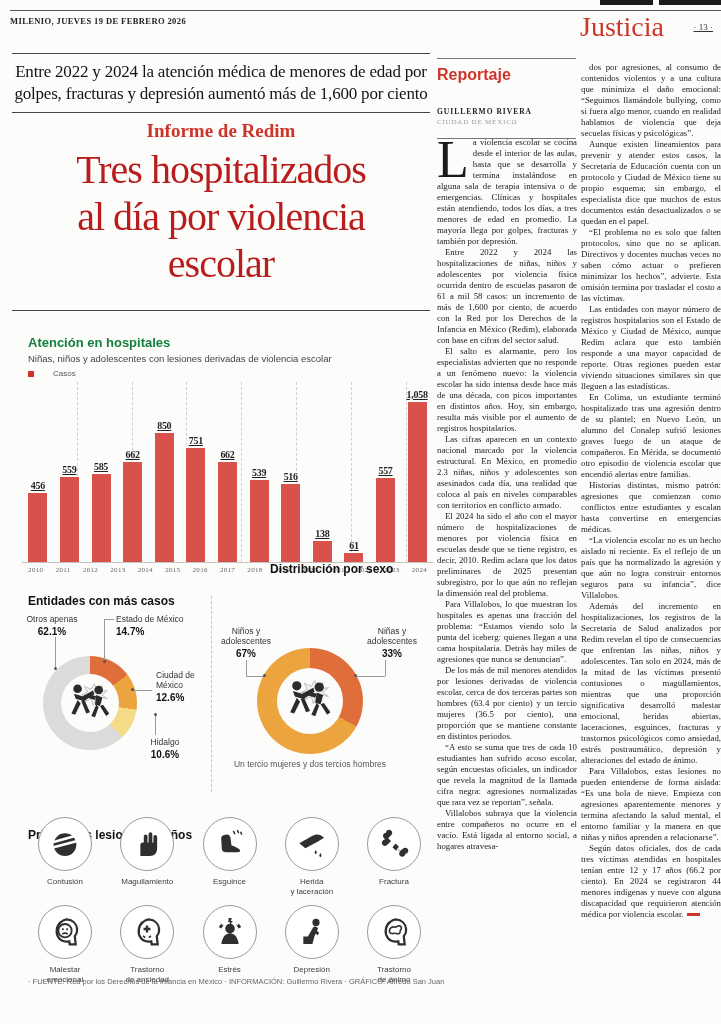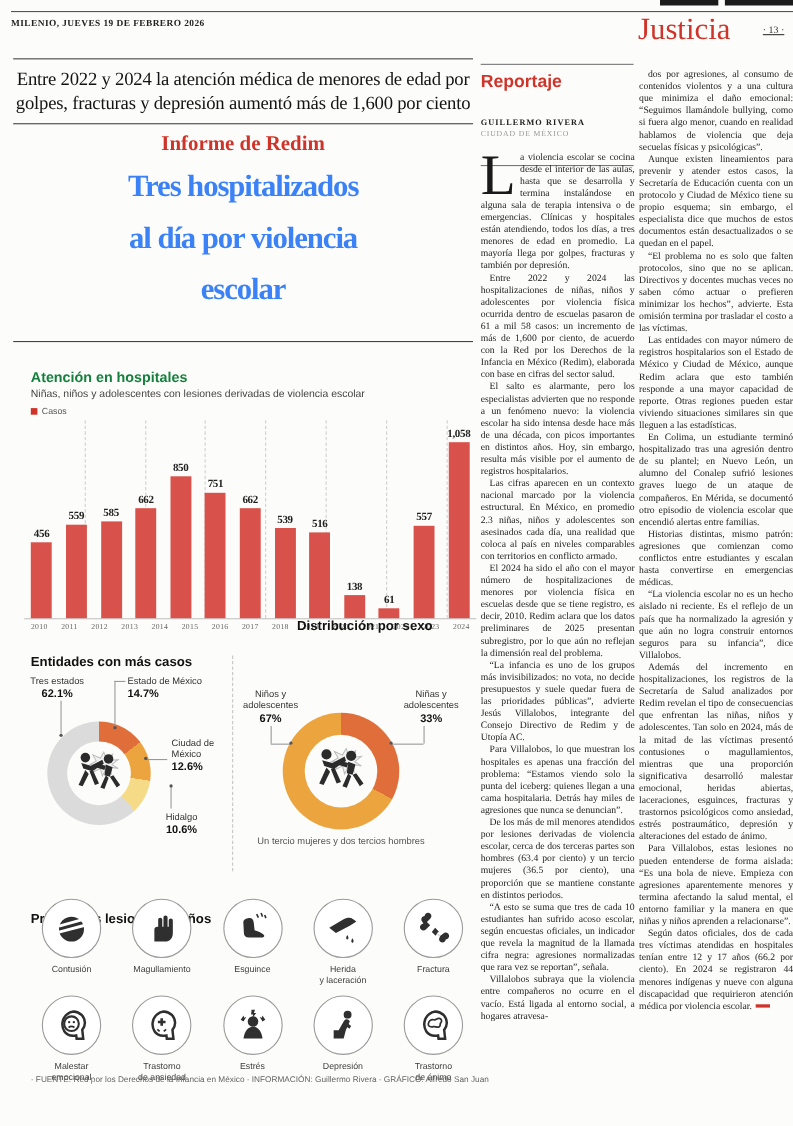--- a/index.html
+++ b/index.html
@@ -11,32 +11,32 @@
   .masthead{position:absolute;left:10px;top:16px;font:bold 8.5px "Liberation Serif",serif;
             letter-spacing:.4px;color:#222;}
   .section-title{position:absolute;right:57px;top:11px;font:28px "Liberation Serif",serif;color:var(--red);}
   .page-number{position:absolute;right:8px;top:22px;font:9px "Liberation Serif",serif;color:#333;text-decoration:underline;}
   
   .deck{position:absolute;left:12px;top:61px;width:418px;text-align:center;
         font-size:17px;line-height:22px;color:#141414;letter-spacing:-.2px;}
   .kicker{position:absolute;left:12px;top:120px;width:418px;text-align:center;
           font:bold 19px "Liberation Serif",serif;color:var(--red);}
   .headline{position:absolute;left:12px;top:146px;width:418px;text-align:center;
-            font-weight:bold;font-size:28px;line-height:47px;letter-spacing:-1px;color:#3b82f6;}
+            font-weight:normal;font-size:40px;line-height:47px;letter-spacing:-1px;color:#b91c1c;}
   
   .chart-title{position:absolute;left:28px;top:335px;font:bold 13px "Liberation Sans",sans-serif;color:#15803d;}
   .chart-subtitle{position:absolute;left:28px;top:353px;font:9.5px "Liberation Sans",sans-serif;color:#444;}
   .legend{position:absolute;left:28px;top:369px;font:8px "Liberation Sans",sans-serif;color:#555;
-          display:flex;align-items:center;gap:4px;}
+          display:flex;align-items:center;gap:19px;}
   .legend .sq{width:6px;height:6px;background:var(--red);display:inline-block;}
   .plot{position:absolute;left:22px;top:382px;width:411px;}
   .bars-area{display:flex;align-items:flex-end;height:180px;position:relative;border-bottom:1px solid #c2c2c2;}
   .gridline{position:absolute;top:0;bottom:0;border-left:1px dashed #cfcfcf;z-index:0;}
   .bar-col{flex:1;display:flex;flex-direction:column;align-items:center;justify-content:flex-end;z-index:1;}
-  .bar-val{font:bold 10px "Liberation Serif",serif;color:#222;margin-bottom:2px;white-space:nowrap;letter-spacing:-.3px;}
+  .bar-val{font:bold 10px "Liberation Serif",serif;color:#222;margin-bottom:2px;white-space:nowrap;letter-spacing:-.3px;text-decoration:underline;}
   .bar{width:19px;background:var(--barred);}
   .years-row{display:flex;}
   .year{flex:1;text-align:center;font:7px "Liberation Serif",serif;color:#666;padding-top:3px;letter-spacing:.3px;}
   
   .sub-title{position:absolute;font:bold 12px "Liberation Sans",sans-serif;color:#111;}
   .vsep{position:absolute;border-left:1px dashed #c5c5c5;}
   .donut{position:absolute;border-radius:50%;}
   .donut .hole{position:absolute;background:#fcfcfa;border-radius:50%;}
   .donut svg{position:absolute;inset:0;margin:auto;z-index:2;}
   .d1{left:43px;top:656px;width:94px;height:94px;}
@@ -54,21 +54,21 @@
   
   .lesion-row{position:absolute;left:28px;width:403px;display:flex;justify-content:space-between;}
   .lesion{width:74px;display:flex;flex-direction:column;align-items:center;}
   .lesion .circ{width:54px;height:54px;border:1.5px solid #9a9a9a;border-radius:50%;background:#fff;
                 display:flex;align-items:center;justify-content:center;box-sizing:border-box;}
   .lesion .lab{margin-top:6px;font:8px "Liberation Sans",sans-serif;color:#3d3d3d;text-align:center;
                white-space:pre-line;line-height:9.5px;}
   .source-line{position:absolute;left:28px;top:977px;font:7.5px "Liberation Sans",sans-serif;color:#666;text-align:center;}
   
   .byline{position:absolute;left:437px;top:58px;width:139px;border-top:1px solid #777;
-          border-bottom:1px solid #777;padding:7px 0 24px;}
+          border-bottom:1px solid #777;padding:7px 0 12px;}
   .genre{font:bold 16px "Liberation Sans",sans-serif;color:var(--red);}
   .author{margin-top:23px;font:bold 7.5px "Liberation Serif",serif;letter-spacing:1px;color:#222;}
   .location{margin-top:2px;font:7px "Liberation Serif",serif;letter-spacing:.8px;color:#999;}
   .col{position:absolute;width:140px;font-size:8.8px;line-height:11px;text-align:justify;
        color:#1c1c1c;hyphens:auto;}
   .col p{margin:0;text-indent:8px;}
   .col p.first{text-indent:0;}
   .col1{left:437px;top:137px;}
   .col2{left:581px;top:62px;}
   .dropcap{float:left;font-size:52px;line-height:42px;padding:2px 4px 0 0;color:#1a1a1a;}
@@ -203,21 +203,21 @@
         <path d="M36 32 L44 52 L50 50 L41 30 Z"></path>
         <circle cx="64" cy="14" r="7"></circle>
         <path d="M60 22 L70 26 L66 40 L58 38 Z"></path>
         <path d="M60 24 L46 20 L45 26 L58 30 Z"></path>
         <path d="M60 38 L52 56 L58 58 L64 42 Z"></path>
         <path d="M66 40 L76 56 L81 52 L71 38 Z"></path>
       </g>
     </svg>
   </div>
   <div class="dlabel" style="left:20px;top:614px;width:64px;text-align:center;">
-    <span>Tres estados</span><b>62.1%</b>
+    <span>Otros apenas</span><b>62.1%</b>
   </div>
   <div class="lead lv" style="left:55px;top:637px;height:30px;"></div>
   <div class="dot" style="left:54px;top:667px;"></div>
   <div class="dlabel" style="left:116px;top:614px;width:84px;white-space:nowrap;">
     <span>Estado de México</span><b>14.7%</b>
   </div>
   <div class="lead lh" style="left:104px;top:619px;width:10px;"></div>
   <div class="lead lv" style="left:104px;top:619px;height:42px;"></div>
   <div class="dot" style="left:103px;top:660px;"></div>
   <div class="dlabel" style="left:156px;top:670px;width:55px;">
@@ -377,21 +377,20 @@
     <div class="genre">Reportaje</div>
     <div class="author">GUILLERMO RIVERA</div>
     <div class="location">CIUDAD DE MÉXICO</div>
   </div>
   <div class="col col1">
       <p class="first"><span class="dropcap">L</span>a violencia escolar se cocina desde el interior de las aulas, hasta que se desarrolla y termina instalándose en alguna sala de terapia intensiva o de emergencias. Clínicas y hospitales están atendiendo, todos los días, a tres menores de edad en promedio. La mayoría llega por golpes, fracturas y también por depresión.</p>
       <p>Entre 2022 y 2024 las hospitalizaciones de niñas, niños y adolescentes por violencia física ocurrida dentro de escuelas pasaron de 61 a mil 58 casos: un incremento de más de 1,600 por ciento, de acuerdo con la Red por los Derechos de la Infancia en México (Redim), elaborada con base en cifras del sector salud.</p>
       <p>El salto es alarmante, pero los especialistas advierten que no responde a un fenómeno nuevo: la violencia escolar ha sido intensa desde hace más de una década, con picos importantes en distintos años. Hoy, sin embargo, resulta más visible por el aumento de registros hospitalarios.</p>
       <p>Las cifras aparecen en un contexto nacional marcado por la violencia estructural. En México, en promedio 2.3 niñas, niños y adolescentes son asesinados cada día, una realidad que coloca al país en niveles comparables con territorios en conflicto armado.</p>
       <p>El 2024 ha sido el año con el mayor número de hospitalizaciones de menores por violencia física en escuelas desde que se tiene registro, es decir, 2010. Redim aclara que los datos preliminares de 2025 presentan subregistro, por lo que aún no reflejan la dimensión real del problema.</p>
-      <p>“La infancia es uno de los grupos más invisibilizados: no vota, no decide presupuestos y suele quedar fuera de las prioridades públicas”, advierte Jesús Villalobos, integrante del Consejo Directivo de Redim y de Utopía AC.</p>
       <p>Para Villalobos, lo que muestran los hospitales es apenas una fracción del problema: “Estamos viendo solo la punta del iceberg: quienes llegan a una cama hospitalaria. Detrás hay miles de agresiones que nunca se denuncian”.</p>
       <p>De los más de mil menores atendidos por lesiones derivadas de violencia escolar, cerca de dos terceras partes son hombres (63.4 por ciento) y un tercio mujeres (36.5 por ciento), una proporción que se mantiene constante en distintos periodos.</p>
       <p>“A esto se suma que tres de cada 10 estudiantes han sufrido acoso escolar, según encuestas oficiales, un indicador que revela la magnitud de la llamada cifra negra: agresiones normalizadas que rara vez se reportan”, señala.</p>
       <p>Villalobos subraya que la violencia entre compañeros no ocurre en el vacío. Está ligada al entorno social, a hogares atravesa-</p>
     </div>
   <div class="col col2">
       <p>dos por agresiones, al consumo de contenidos violentos y a una cultura que minimiza el daño emocional: “Seguimos llamándole bullying, como si fuera algo menor, cuando en realidad hablamos de violencia que deja secuelas físicas y psicológicas”.</p>
       <p>Aunque existen lineamientos para prevenir y atender estos casos, la Secretaría de Educación cuenta con un protocolo y Ciudad de México tiene su propio esquema; sin embargo, el especialista dice que muchos de estos documentos están desactualizados o se quedan en el papel.</p>
       <p>“El problema no es solo que falten protocolos, sino que no se aplican. Directivos y docentes muchas veces no saben cómo actuar o prefieren minimizar los hechos”, advierte. Esta omisión termina por trasladar el costo a las víctimas.</p>
       <p>Las entidades con mayor número de registros hospitalarios son el Estado de México y Ciudad de México, aunque Redim aclara que esto también responde a una mayor capacidad de reporte. Otras regiones pueden estar viviendo situaciones similares sin que lleguen a las estadísticas.</p>

